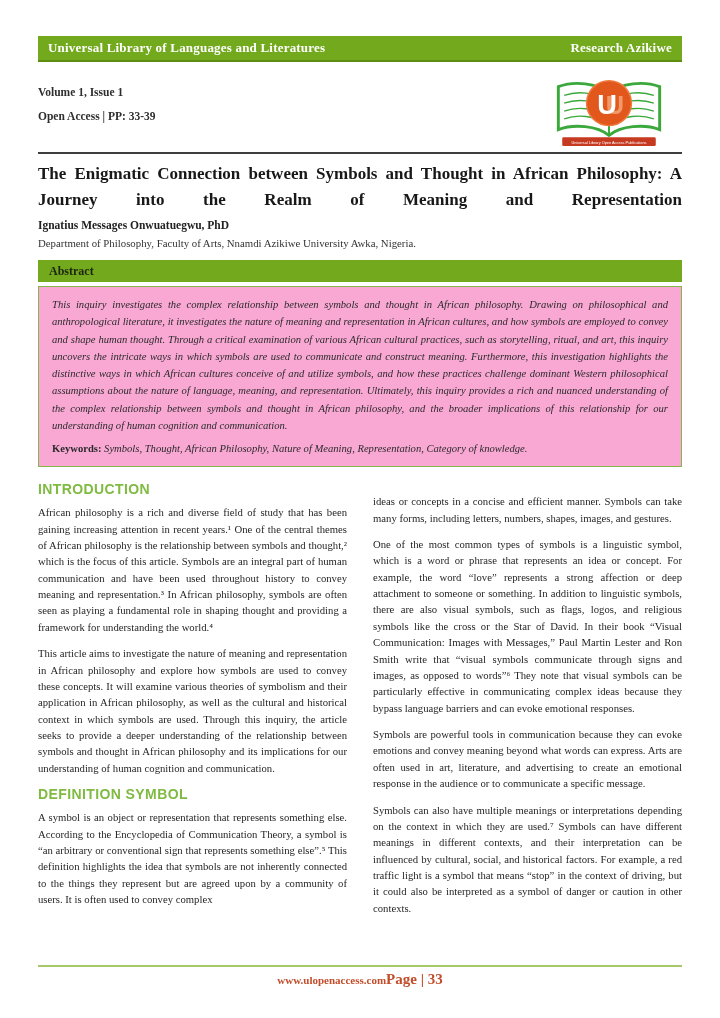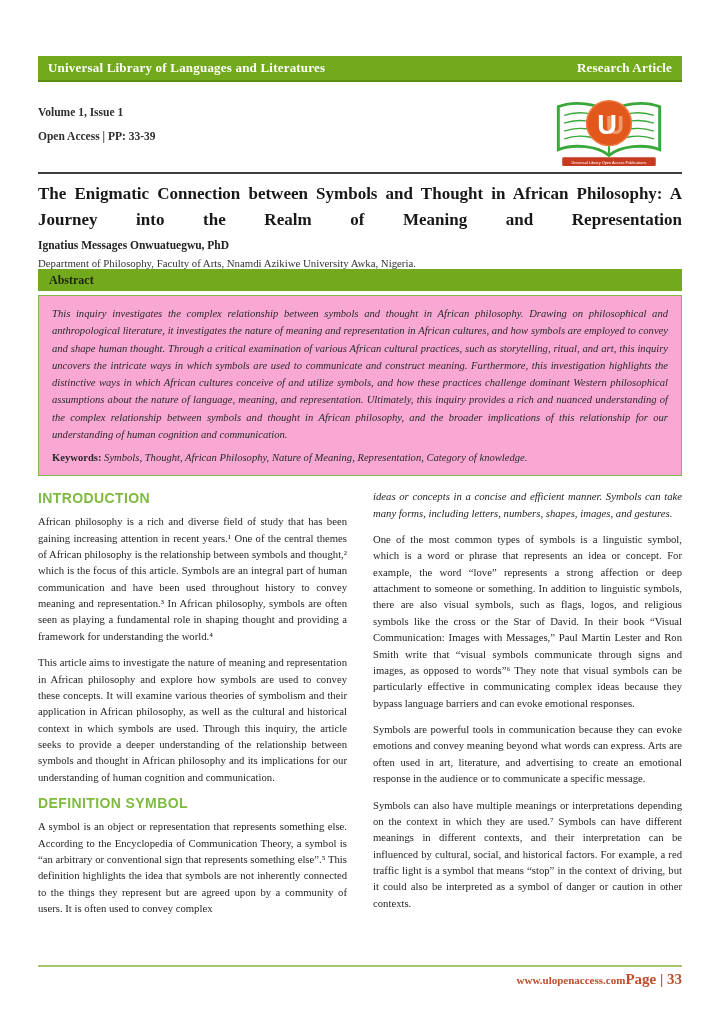--- a/index.html
+++ b/index.html
@@ -10,21 +10,21 @@
     background:#ffffff;
     box-sizing:border-box;
     padding:0 38px;
     display:flex;flex-direction:column;
     font-family:"Liberation Serif", serif;
     color:#242424;
     overflow:hidden;
   }
   
   .header-bar{
-    margin-top:56px;
+    margin-top:36px;
     background:#72a91d;
     border-bottom:2px solid #5d8e12;
     height:26px;
     display:flex;align-items:center;justify-content:space-between;
     padding:0 10px;box-sizing:border-box;gap:11px;
   }
   .header-bar span{
     color:#ffffff;font-weight:bold;font-size:13px;
     font-family:"Liberation Serif", serif;
     letter-spacing:.2px;
@@ -42,20 +42,21 @@
     margin:7px 0 0 0;
     font-size:17px;line-height:1.5;
     color:#181818;
     text-align:justify;text-align-last:justify;
     font-weight:bold;
   }
   .author{margin-top:7px;font-weight:bold;font-size:11.5px;color:#222;}
   .affiliation{margin-top:6px;font-size:10.8px;color:#333;}
   
   .abstract-bar{
+    margin-top:11px;
     background:#72a91d;
     height:22px;line-height:22px;
     padding-left:11px;
     font-weight:bold;font-size:12px;color:#1d2410;
   }
   .abstract-box{
     margin-top:4px;
     background:#f9a8d4;
     border:1.5px solid #85b54b;
     padding:9px 13px 12px 13px;
@@ -80,36 +81,36 @@
     color:#7fba41;font-size:14px;font-weight:bold;
     letter-spacing:.4px;
     margin:10px 0 7px 0;
   }
   .col .section-heading:first-child{margin-top:2px;}
   .body-para{
     margin:0 0 10px 0;
     font-size:10.7px;line-height:1.53;
     text-align:justify;color:#262626;
   }
-  .col > p:first-child{margin-top:0;font-style:italic;}
+  .col > p:first-child{margin-top:14px;}
   
   .footer{margin-top:auto;margin-bottom:30px;}
   .footer-rule{border:none;border-top:2.5px solid #a6c86b;margin:0 0 4px 0;}
-  .footer-row{display:flex;justify-content:flex-end;align-items:center;}
+  .footer-row{display:flex;justify-content:center;align-items:center;}
   .footer-site{color:#c24d2a;font-weight:bold;font-size:11px;}
   .footer-page{color:#c24d2a;font-weight:bold;font-size:15px;}
 </style>
 </head>
 <body>
 
 <div class="page">
 
   <div class="header-bar">
     <span>Universal Library of Languages and Literatures</span>
-    <span>Research Article</span>
+    <span>Research Azikiwe</span>
   </div>
 
   <div class="meta-row">
     <div class="meta-left">
       <div>Volume 1, Issue 1</div>
       <div>Open Access | PP: 33-39</div>
     </div>
     <div class="logo">
       <svg viewBox="0 0 120 78" width="118" height="76">
         <path d="M60 20 C48 9 24 7 8 13 L8 57 C24 51 48 53 60 63 C72 53 96 51 112 57 L112 13 C96 7 72 9 60 20 Z" fill="#ffffff" stroke="#3aa83a" stroke-width="3"></path>

